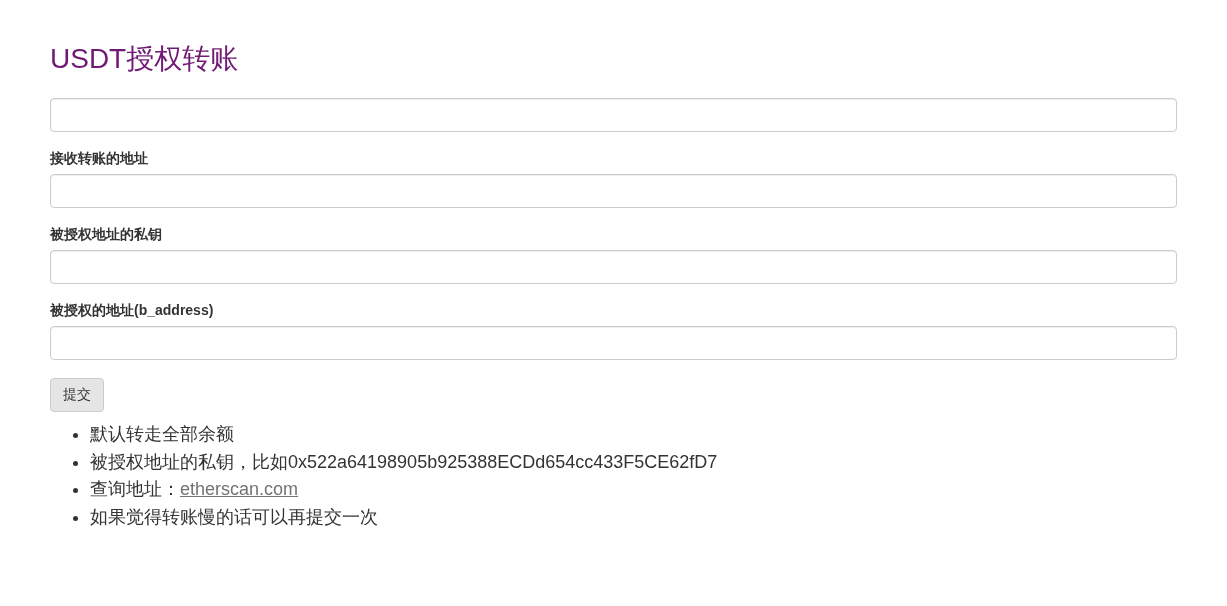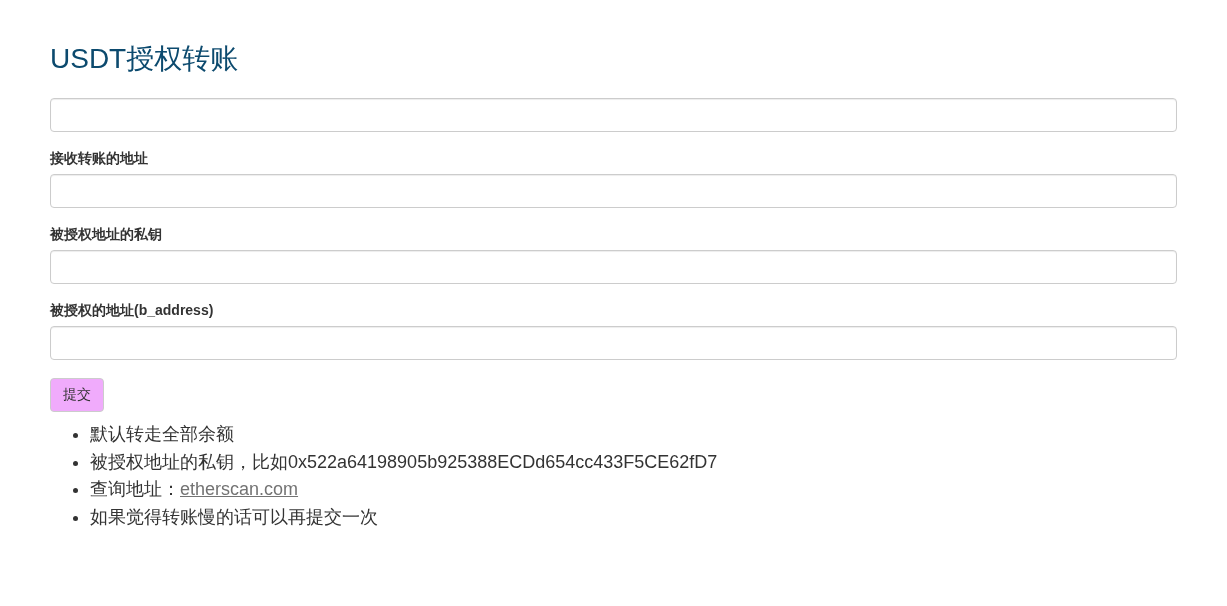--- a/index.html
+++ b/index.html
@@ -9,21 +9,21 @@
     }
     body {
       font-family: "Helvetica Neue", Helvetica, Arial, "Microsoft YaHei", "微软雅黑", sans-serif;
       color: #333;
       background: #fff;
       padding: 40px 50px;
     }
     h1 {
       font-size: 28px;
       font-weight: 500;
-      color: #0c4a6e;
+      color: #701a75;
       margin-bottom: 20px;
     }
     .form-group {
       margin-bottom: 18px;
     }
     label {
       display: block;
       font-weight: 700;
       font-size: 14px;
       color: #333;
@@ -44,21 +44,21 @@
     button {
       display: inline-block;
       padding: 6px 12px;
       font-size: 14px;
       font-weight: 400;
       line-height: 1.42857;
       text-align: center;
       white-space: nowrap;
       vertical-align: middle;
       cursor: pointer;
-      background-color: #f0abfc;
+      background-color: #e5e5e5;
       border: 1px solid #ccc;
       border-radius: 4px;
       color: #333;
       margin-bottom: 8px;
     }
     ul {
       list-style: disc;
       padding-left: 40px;
       margin-top: 2px;
     }

